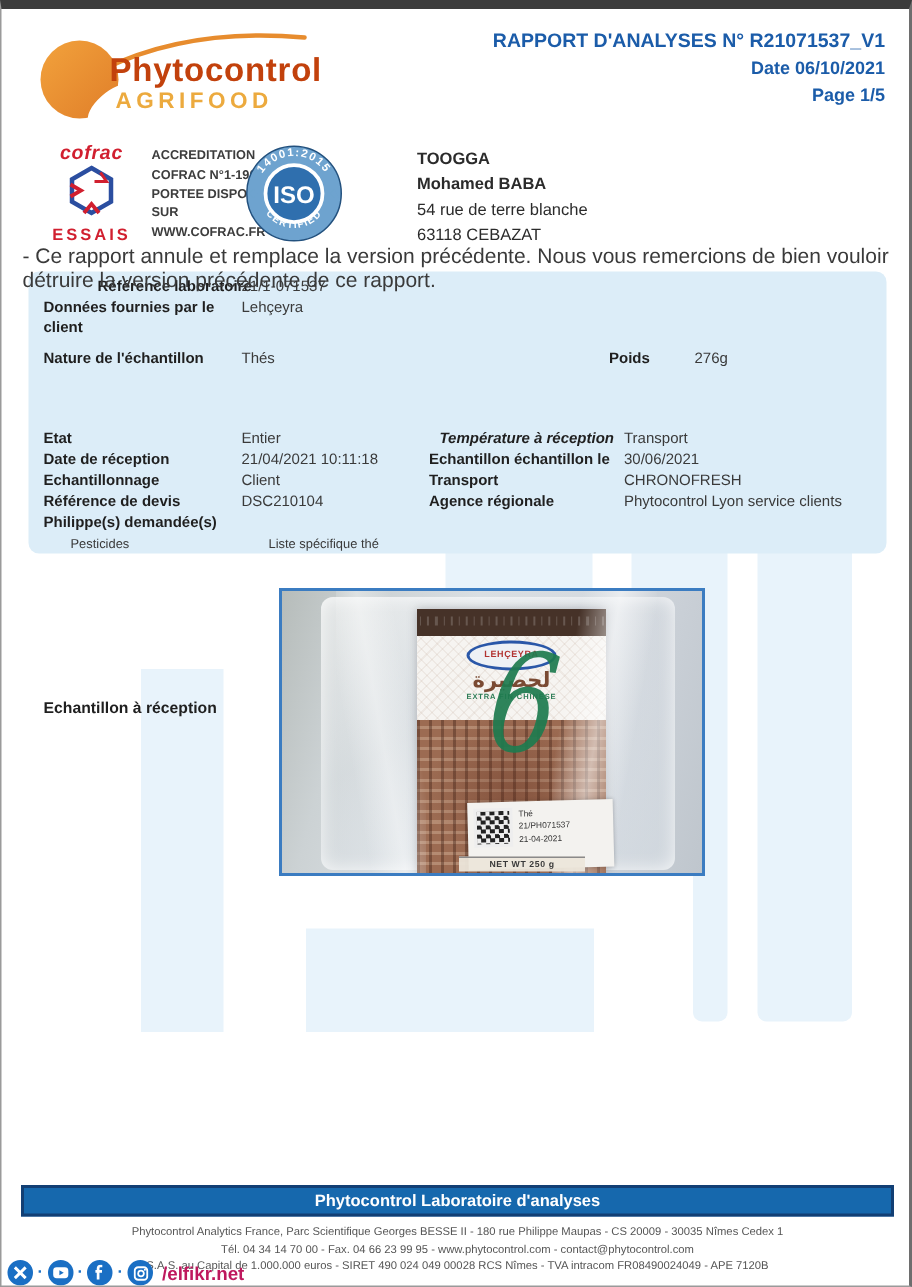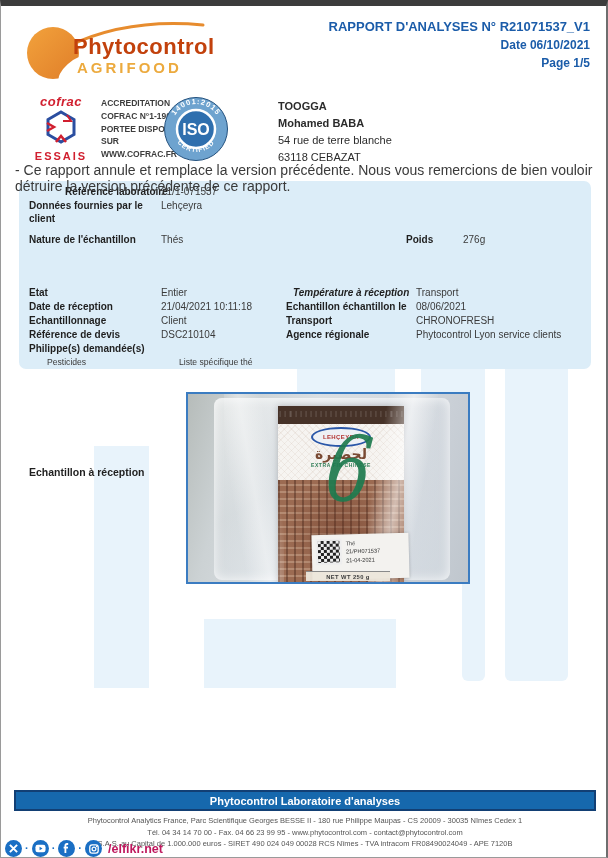--- a/index.html
+++ b/index.html
@@ -178,21 +178,21 @@
     <div class="val" style="left:142px; top:120px;">21/04/2021 10:11:18</div>
     <div class="lbl" style="left:10px; top:134px;">Echantillonnage</div>
     <div class="val" style="left:142px; top:134px;">Client</div>
     <div class="lbl" style="left:10px; top:148px;">Référence de devis</div>
     <div class="val" style="left:142px; top:148px;">DSC210104</div>
     <div class="lbl" style="left:10px; top:162px;">Philippe(s) demandée(s)</div>
 
     <div class="lbl" style="left:274px; top:106px;font-style:italic;">Température à réception</div>
     <div class="val" style="left:397px; top:106px;">Transport</div>
     <div class="lbl" style="left:267px; top:120px;">Echantillon échantillon le</div>
-    <div class="val" style="left:397px; top:120px;">08/06/2021</div>
+    <div class="val" style="left:397px; top:120px;">30/06/2021</div>
     <div class="lbl" style="left:267px; top:134px;">Transport</div>
     <div class="val" style="left:397px; top:134px;">CHRONOFRESH</div>
     <div class="lbl" style="left:267px; top:148px;">Agence régionale</div>
     <div class="val" style="left:397px; top:148px;">Phytocontrol Lyon service clients</div>
 
     <div class="val small" style="left:12px; top:176px;">Pesticides</div>
     <div class="val small" style="left:144px; top:176px;">Liste spécifique thé</div>
   </div>
 
   <div class="section-label">Echantillon à réception</div>

